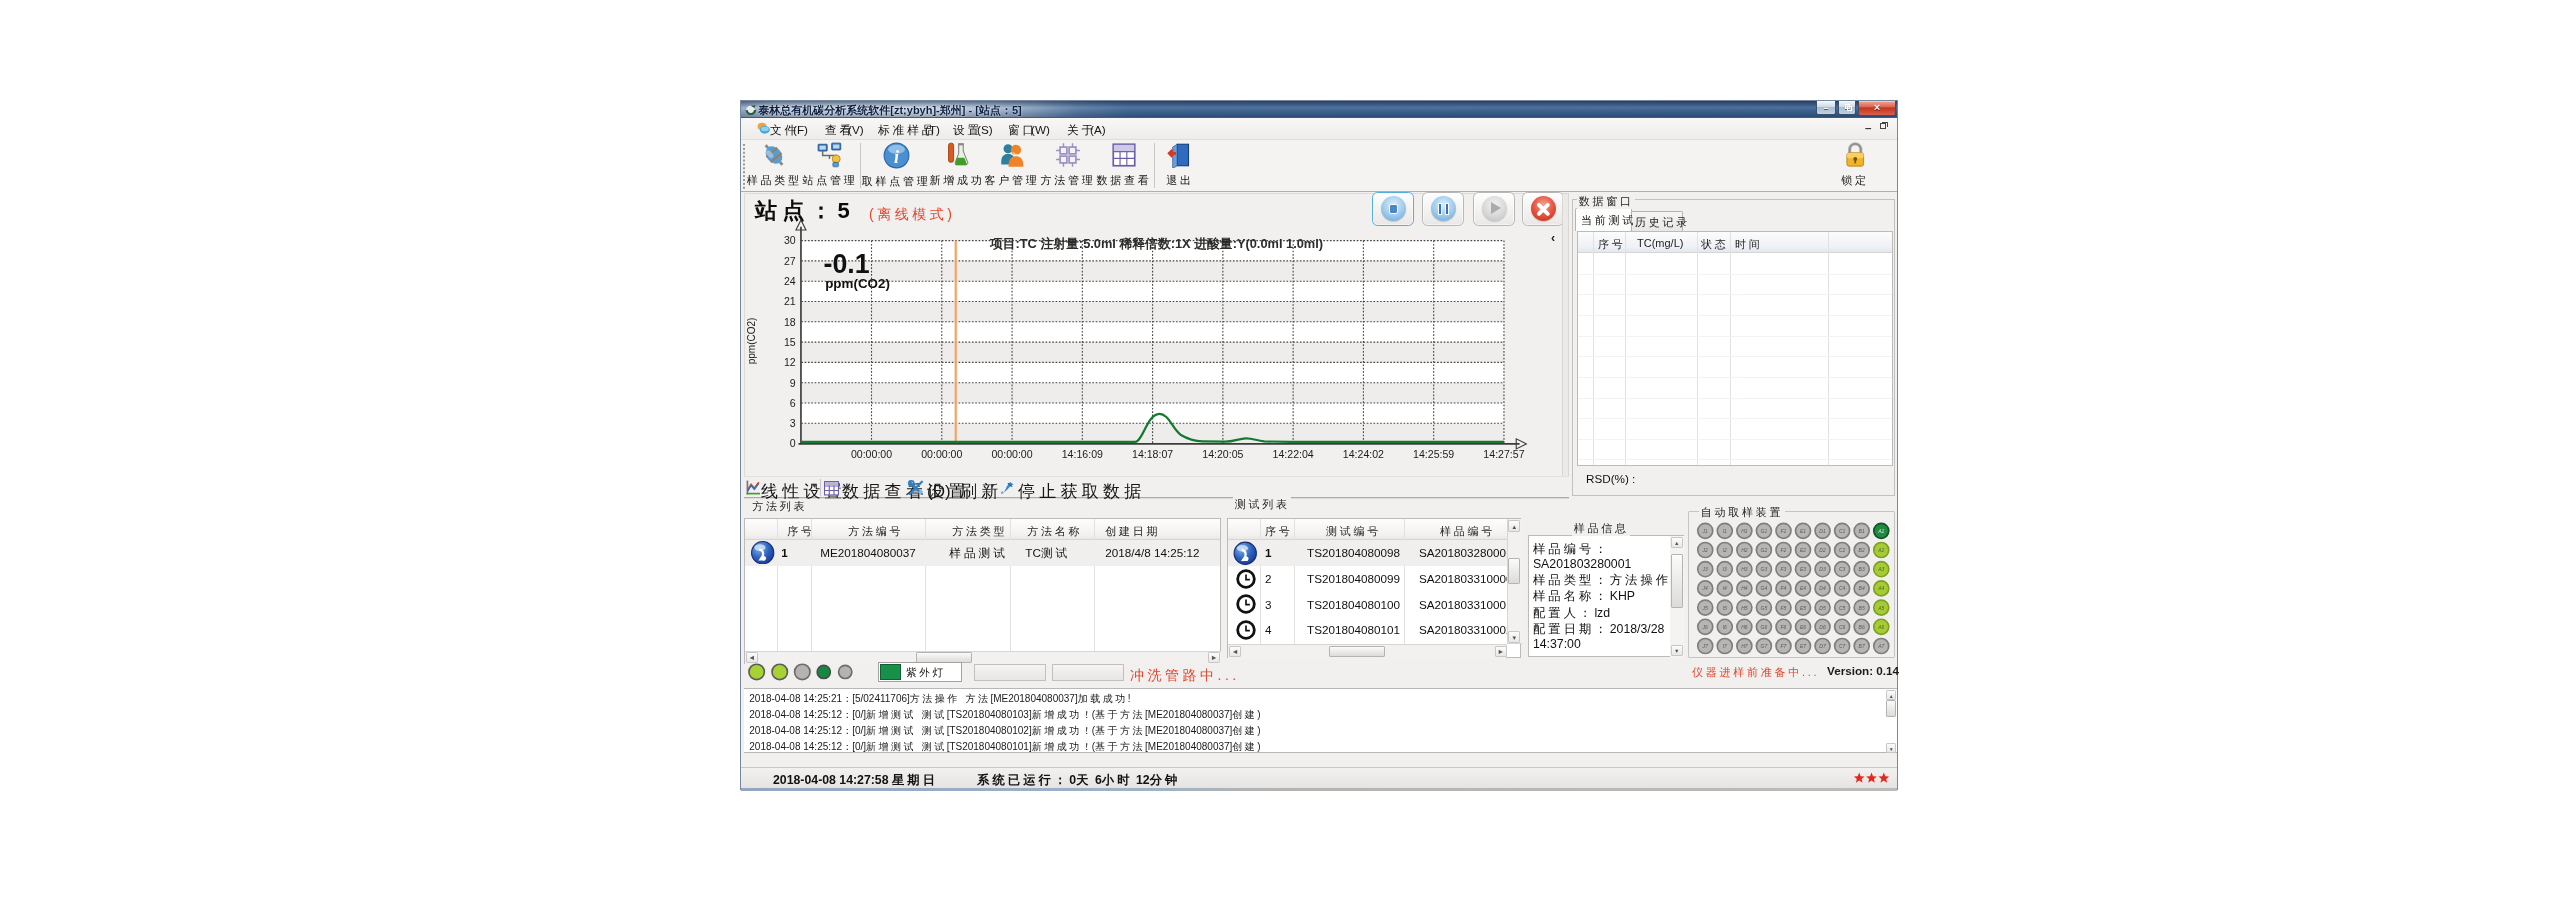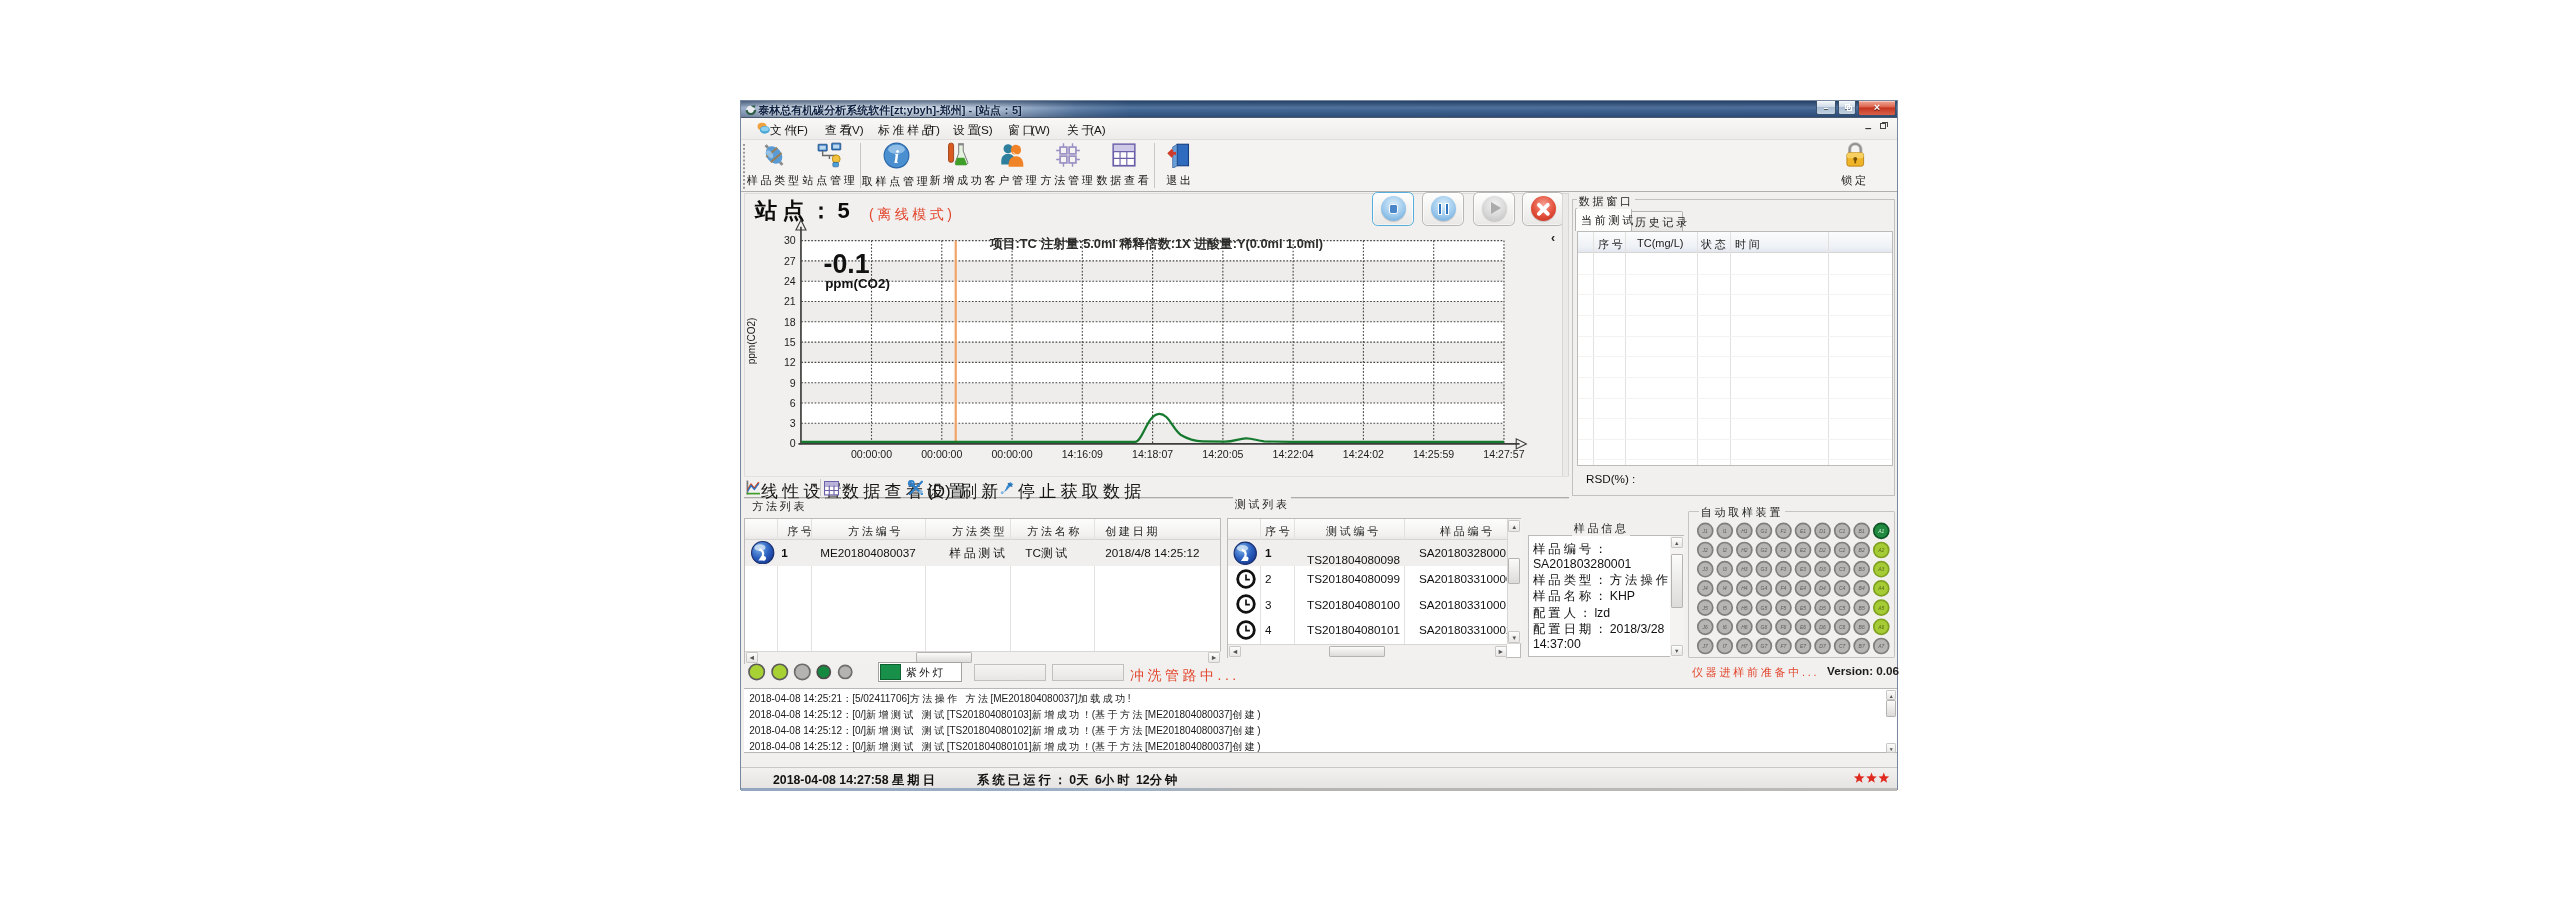--- a/index.html
+++ b/index.html
@@ -352,21 +352,21 @@
  <svg style="position:absolute;left:5px;top:22px" width="24.5" height="24.5" viewBox="-22 -22 44 44">
         <g transform="translate(0,0)">
           <circle r="20" fill="url(#gg)"></circle>
           <circle r="20" fill="none" stroke="#1a2f6e" stroke-width="2"></circle>
           <ellipse cx="-5" cy="-9" rx="10" ry="6" fill="#cfe2f5" opacity=".85"></ellipse>
           <path d="M-6 -6c6 2 8 6 6 12l-4 6h8" stroke="#fff" stroke-width="4" fill="none"></path>
           <circle cx="2" cy="10" r="4" fill="#fff"></circle>
         </g>
       </svg>
  <span class="cell" style="left:37px;top:27px;font-weight:bold">1</span>
-      <span class="cell" style="left:79px;top:34px">TS201804080098</span>
+      <span class="cell" style="left:79px;top:27px">TS201804080098</span>
       <span class="cell" style="left:191px;top:27px">SA201803280001</span>
  <svg style="position:absolute;left:8.4px;top:50px" width="20" height="20" viewBox="-18 -18 36 36">
         <g transform="translate(0,0)">
           <circle r="15" fill="#fff" stroke="#111" stroke-width="5"></circle>
           <path d="M0 -8V1H7" stroke="#111" stroke-width="3" fill="none"></path>
         </g>
       </svg>
  <span class="cell" style="left:37px;top:53px">2</span>
       <span class="cell" style="left:79px;top:53px">TS201804080099</span>
       <span class="cell" style="left:191px;top:53px">SA201803310000</span>
@@ -551,21 +551,21 @@
       <circle cx="241.8" cy="242.0" r="13.5" fill="#b6b5b3" stroke="#7f7e7c" stroke-width="3"></circle>
       <text x="241.8" y="245.5" text-anchor="middle" font-size="9" font-style="italic" fill="#5c5b59">D7</text>
       <circle cx="277.0" cy="242.0" r="13.5" fill="#b6b5b3" stroke="#7f7e7c" stroke-width="3"></circle>
       <text x="277.0" y="245.5" text-anchor="middle" font-size="9" font-style="italic" fill="#5c5b59">C7</text>
       <circle cx="312.1" cy="242.0" r="13.5" fill="#b6b5b3" stroke="#7f7e7c" stroke-width="3"></circle>
       <text x="312.1" y="245.5" text-anchor="middle" font-size="9" font-style="italic" fill="#5c5b59">B7</text>
       <circle cx="347.3" cy="242.0" r="13.5" fill="#b6b5b3" stroke="#7f7e7c" stroke-width="3"></circle>
       <text x="347.3" y="245.5" text-anchor="middle" font-size="9" font-style="italic" fill="#5c5b59">A7</text>
     </svg>
 <div class="ab red cjk" style="left:951px;top:564px;font-size:11px">仪器进样前准备中...</div>
-<div class="ab" style="left:1086px;top:563px;font-size:11.7px;font-weight:bold;color:#1c1c1c;white-space:nowrap">Version: 0.06</div>
+<div class="ab" style="left:1086px;top:563px;font-size:11.7px;font-weight:bold;color:#1c1c1c;white-space:nowrap">Version: 0.14</div>
 
 <svg class="ab" style="left:1.7px;top:561px" width="123" height="22" viewBox="0 0 220 40">
 <circle cx="23" cy="18" r="14" fill="#a8d133" stroke="#5d5c5a" stroke-width="3"></circle>
 <circle cx="65" cy="18" r="14" fill="#a8d133" stroke="#5d5c5a" stroke-width="3"></circle>
 <circle cx="106" cy="18" r="14" fill="#b4b3b1" stroke="#6d6c6a" stroke-width="3"></circle>
 <circle cx="145" cy="18" r="12" fill="#15893f" stroke="#4d4c4a" stroke-width="3"></circle>
 <circle cx="184" cy="18" r="12" fill="#b4b3b1" stroke="#6d6c6a" stroke-width="3"></circle>
 </svg>
 <div class="ab" style="left:137px;top:561px;width:84px;height:20px;background:#fff;border:0.6px solid #a5a3a1"></div>
 <div class="ab" style="left:139px;top:563px;width:20.6px;height:15.6px;background:#18904a;border:0.6px solid #0e6030"></div>

